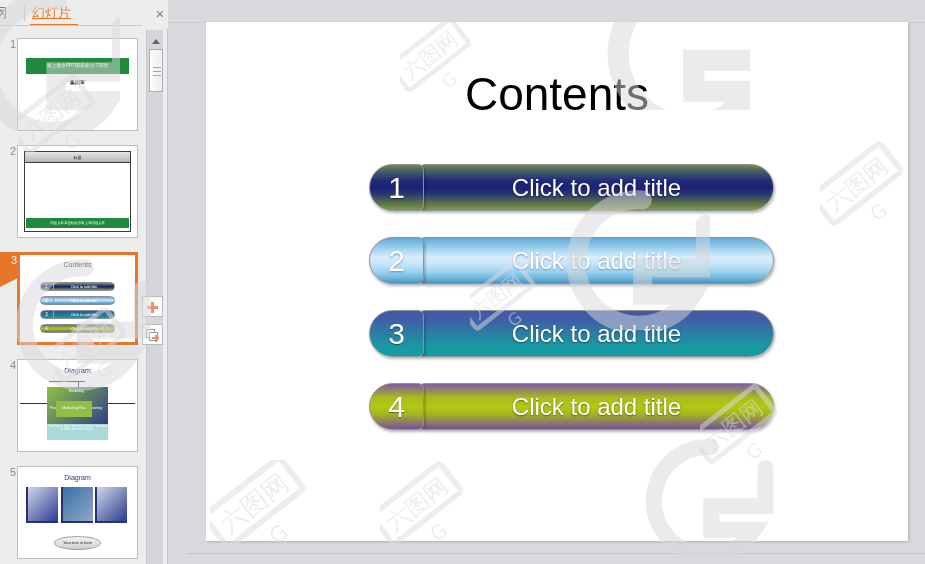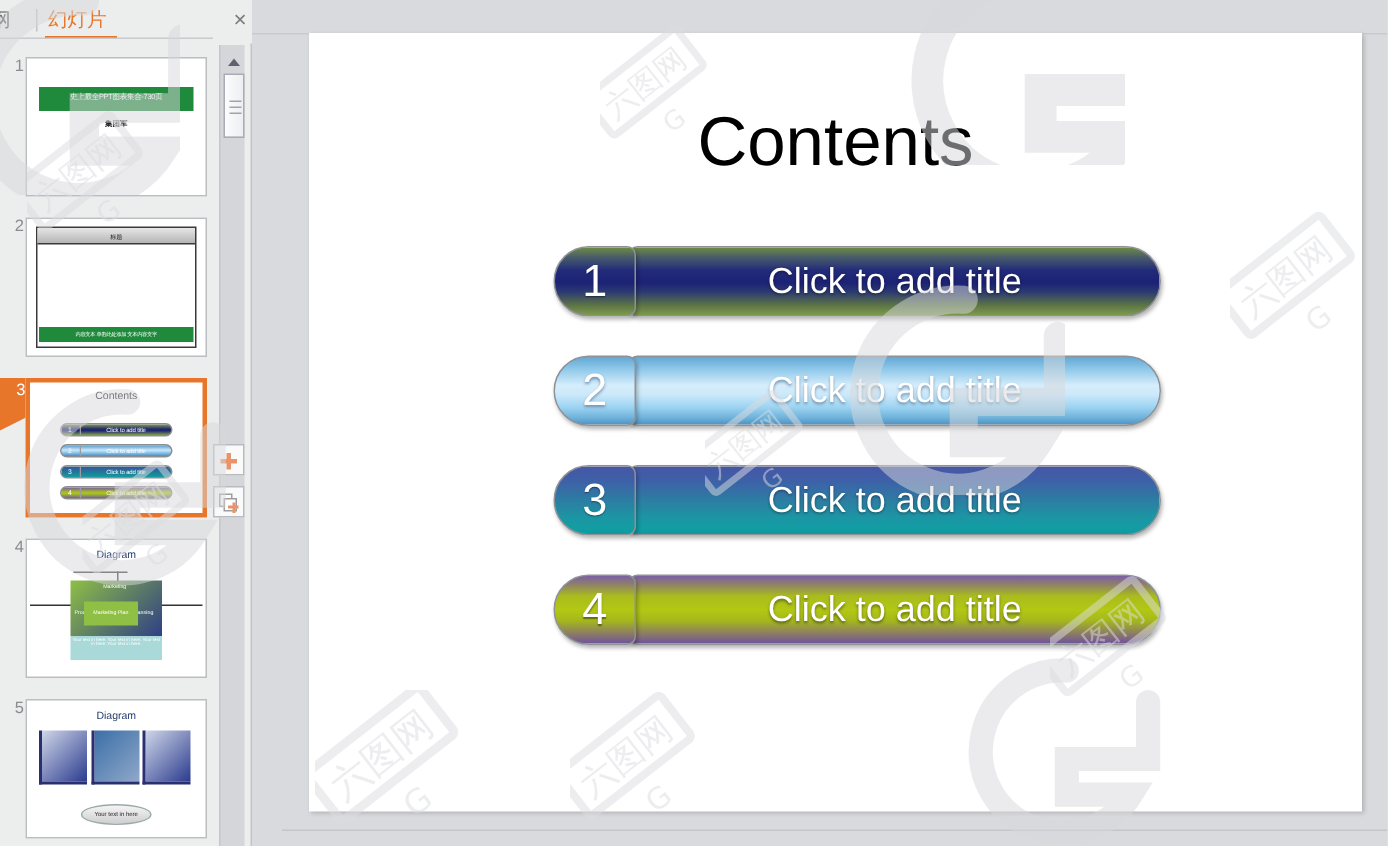--- a/index.html
+++ b/index.html
@@ -32,21 +32,21 @@
     font-size: 13px;
     color: #595959;
     white-space: nowrap;
     cursor: default;
   }
   #tab-outline { left: -6px; width: 26px; overflow: hidden; color: #555; }
   #tab-sep {
     position: absolute; left: 24px; top: 6px;
     width: 1px; height: 15px; background: #c0c1c4;
   }
-  #tab-slides { left: 32px; color: #e8762a; }
+  #tab-slides { left: 32px; color: #e8762a; text-decoration: underline; }
   #tab-slides-underline {
     position: absolute; left: 30px; top: 24px;
     width: 48px; height: 2px; background: #e8762a;
   }
   #close-btn {
     position: absolute; left: 151px; top: 5px;
     width: 18px; height: 18px;
     color: #7a7c80;
     font-size: 15px; line-height: 18px; text-align: center;
     cursor: pointer;

